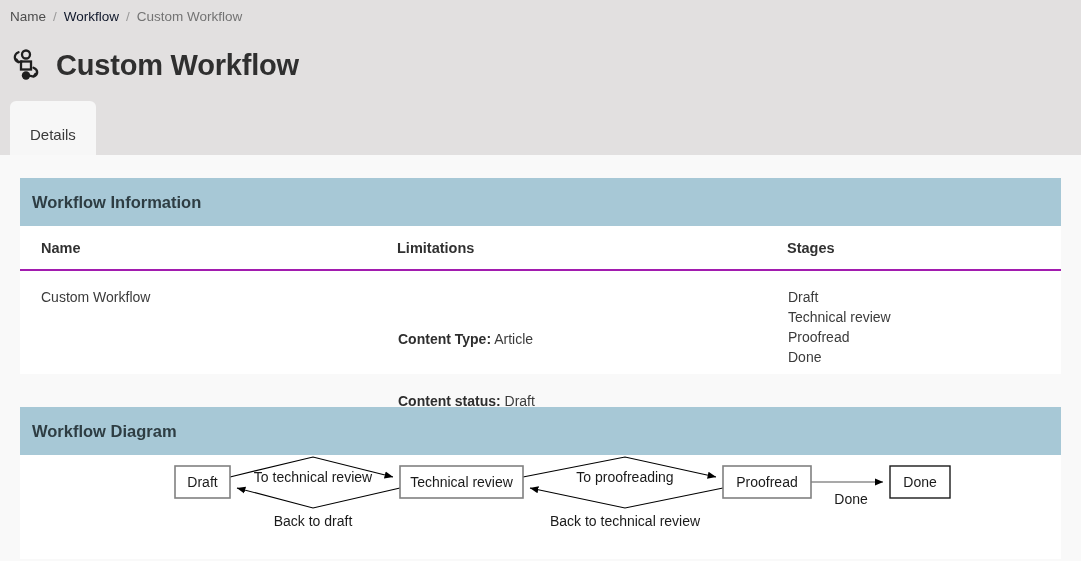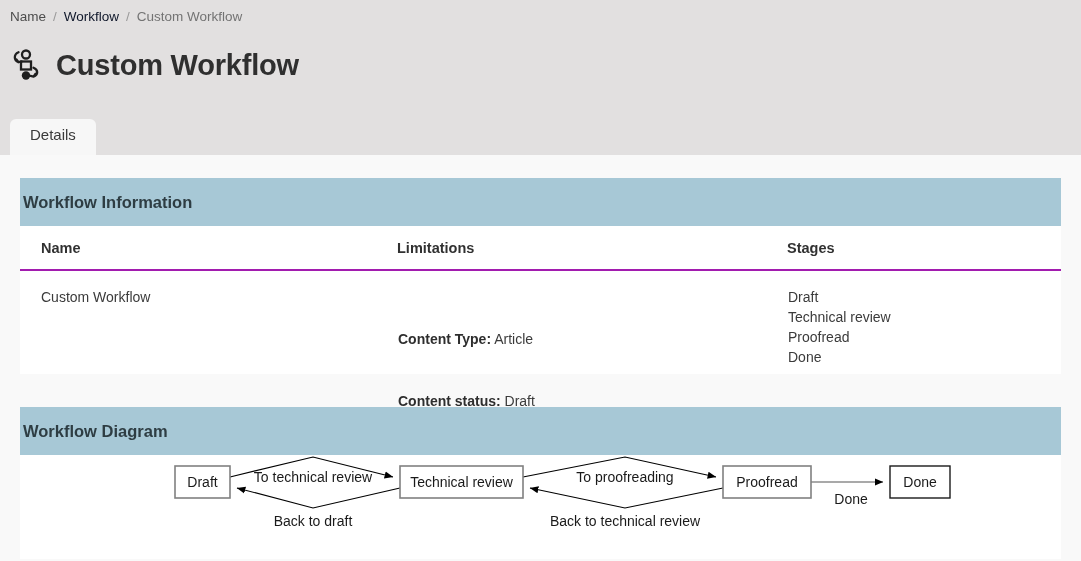--- a/index.html
+++ b/index.html
@@ -67,21 +67,21 @@
     position: absolute;
     left: 0;
     top: 115px;
     width: 1081px;
     height: 40px;
     display: flex;
     align-items: flex-end;
   }
   .tab {
     font-size: 15px;
-    padding: 6px 20px 11px 20px;
+    padding: 24px 20px 11px 20px;
     line-height: 19px;
     cursor: pointer;
     color: #6d6d6d;
     white-space: nowrap;
   }
   .tab.active {
     background: #f7f7f7;
     color: #3a3a3a;
     border-radius: 6px 6px 0 0;
     margin-left: 10px;
@@ -105,21 +105,21 @@
     box-sizing: border-box;
   }
   .panel-info { top: 23px; height: 196px; }
   .panel-diagram { top: 252px; height: 152px; }
 
   .panel-header {
     background: #a7c8d6;
     height: 48px;
     display: flex;
     align-items: center;
-    padding-left: 3px;
+    padding-left: 12px;
     box-sizing: border-box;
   }
   .panel-header-title {
     font-size: 16.5px;
     font-weight: bold;
     color: #2e3d43;
   }
 
   
   .info-table {

